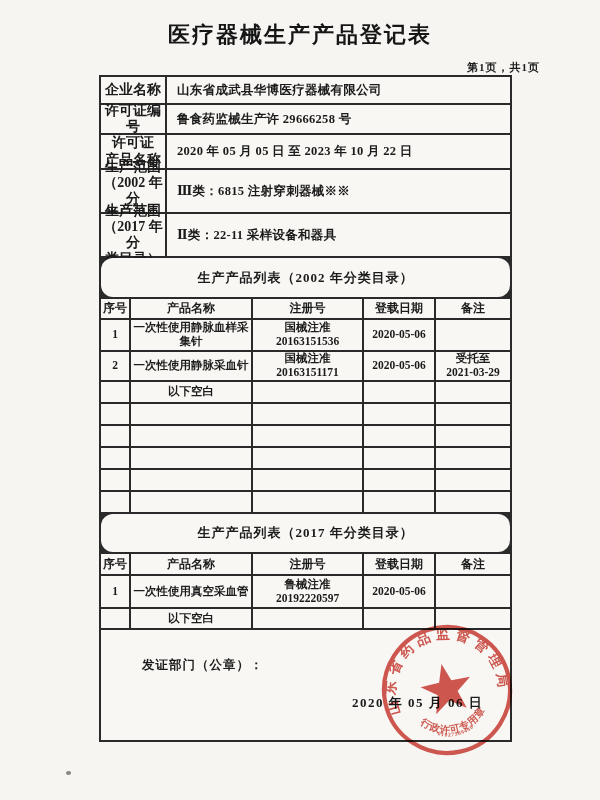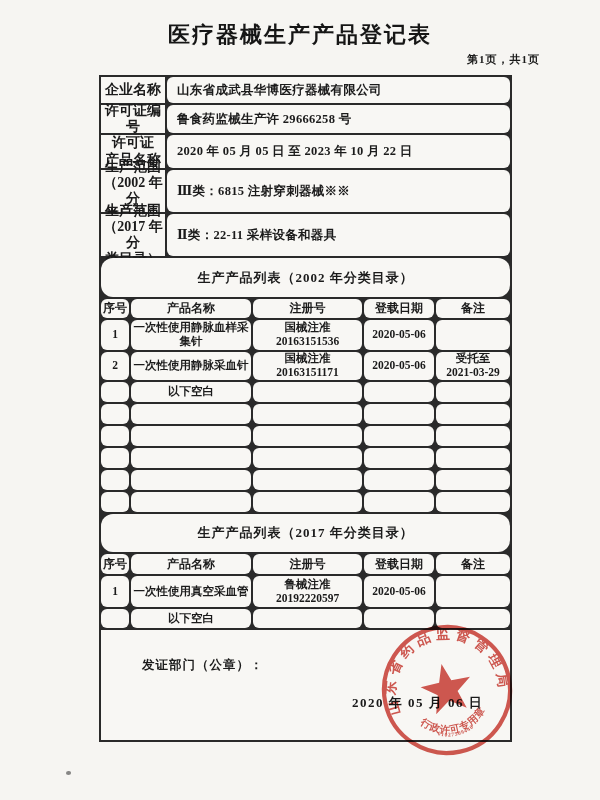--- a/index.html
+++ b/index.html
@@ -11,57 +11,57 @@
     overflow:hidden;
   }
   #page { position:relative; width:600px; height:796px; }
 
   .doc-title {
     position:absolute; top:20px; left:0; right:0;
     text-align:center; font-size:22px; font-weight:bold;
     letter-spacing:2px; color:#161616;
   }
   .page-info {
-    position:absolute; top:52px; right:60px;
+    position:absolute; top:60px; right:60px;
     font-size:11px; font-weight:bold; letter-spacing:1px;
   }
 
   
   .doc-table {
     position:absolute; left:99px; top:75px;
     width:409px; padding:2px;
     background:#2a2a2a;
     display:flex; flex-direction:column; gap:2px;
   }
   .cell { background:#f8f7f4; font-weight:bold; box-sizing:border-box; }
 
   .info-grid { display:grid; grid-template-columns:64px 1fr; grid-template-rows:26px 28px 33px 42px 42px; gap:2px; }
   .info-label {
     display:flex; align-items:center; justify-content:center;
     font-size:14px; text-align:center; white-space:pre-line; line-height:1.15;
   }
   .info-value {
     display:flex; align-items:center; justify-content:flex-start;
-    padding-left:10px; font-size:12.5px; letter-spacing:.3px;border-radius:6px;
+    padding-left:10px; font-size:12.5px; letter-spacing:.3px;
   }
 
   .band {
     height:39px; background:#f8f7f4;
     display:flex; align-items:center; justify-content:center;
     font-size:13px; font-weight:bold; letter-spacing:1px;border-radius:12px;
   }
   .band.b2017 { height:38px; }
 
   .ptable { display:grid; grid-template-columns:28px 120px 109px 70px 1fr; gap:2px; }
   .ptable.t2002 { grid-template-rows:19px 30px 28px 20px repeat(5, 20px); }
   .ptable.t2017 { grid-template-rows:20px 31px 19px; }
   .ptable .cell {
     display:flex; align-items:center; justify-content:center;
     font-size:11.5px; text-align:center; white-space:pre-line;
-    line-height:1.2; padding:1px 2px;border-radius:6px;
+    line-height:1.2; padding:1px 2px;
   }
   .ptable .hdr { font-size:12px; }
 
   .sig-area { height:110px; background:#f8f7f4; }
   .issuer-label {
     position:absolute; left:142px; top:657px;
     font-size:12.5px; font-weight:bold; letter-spacing:1px; z-index:3;
   }
   .issue-date {
     position:absolute; left:352px; top:694px;

